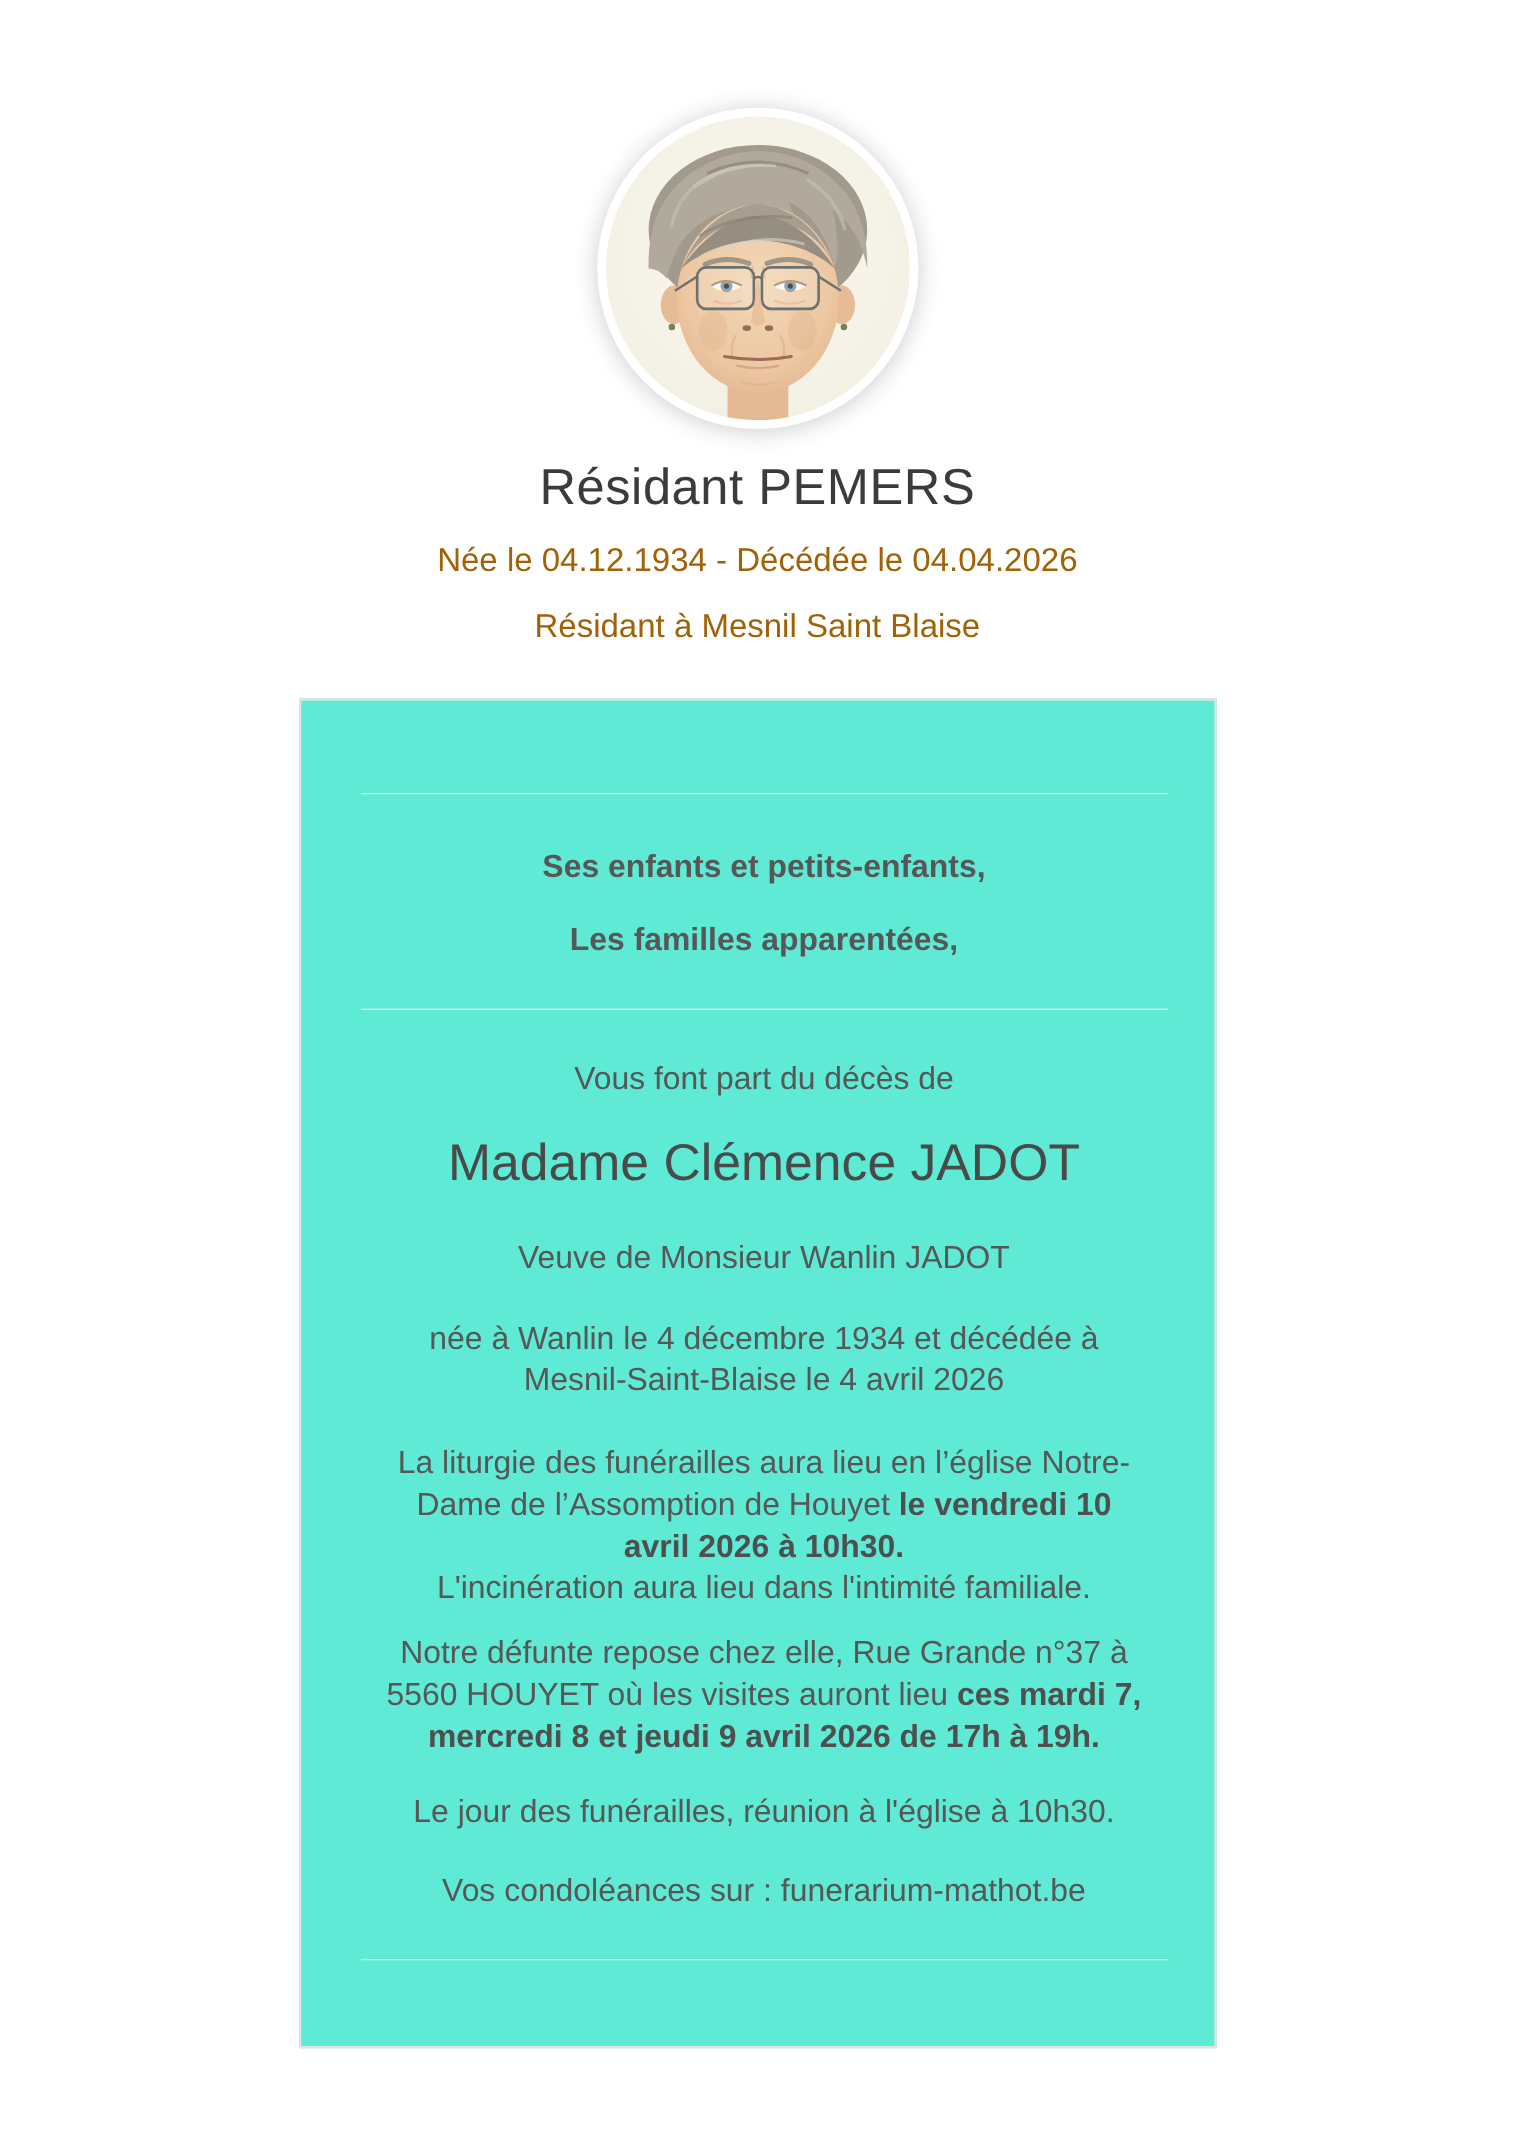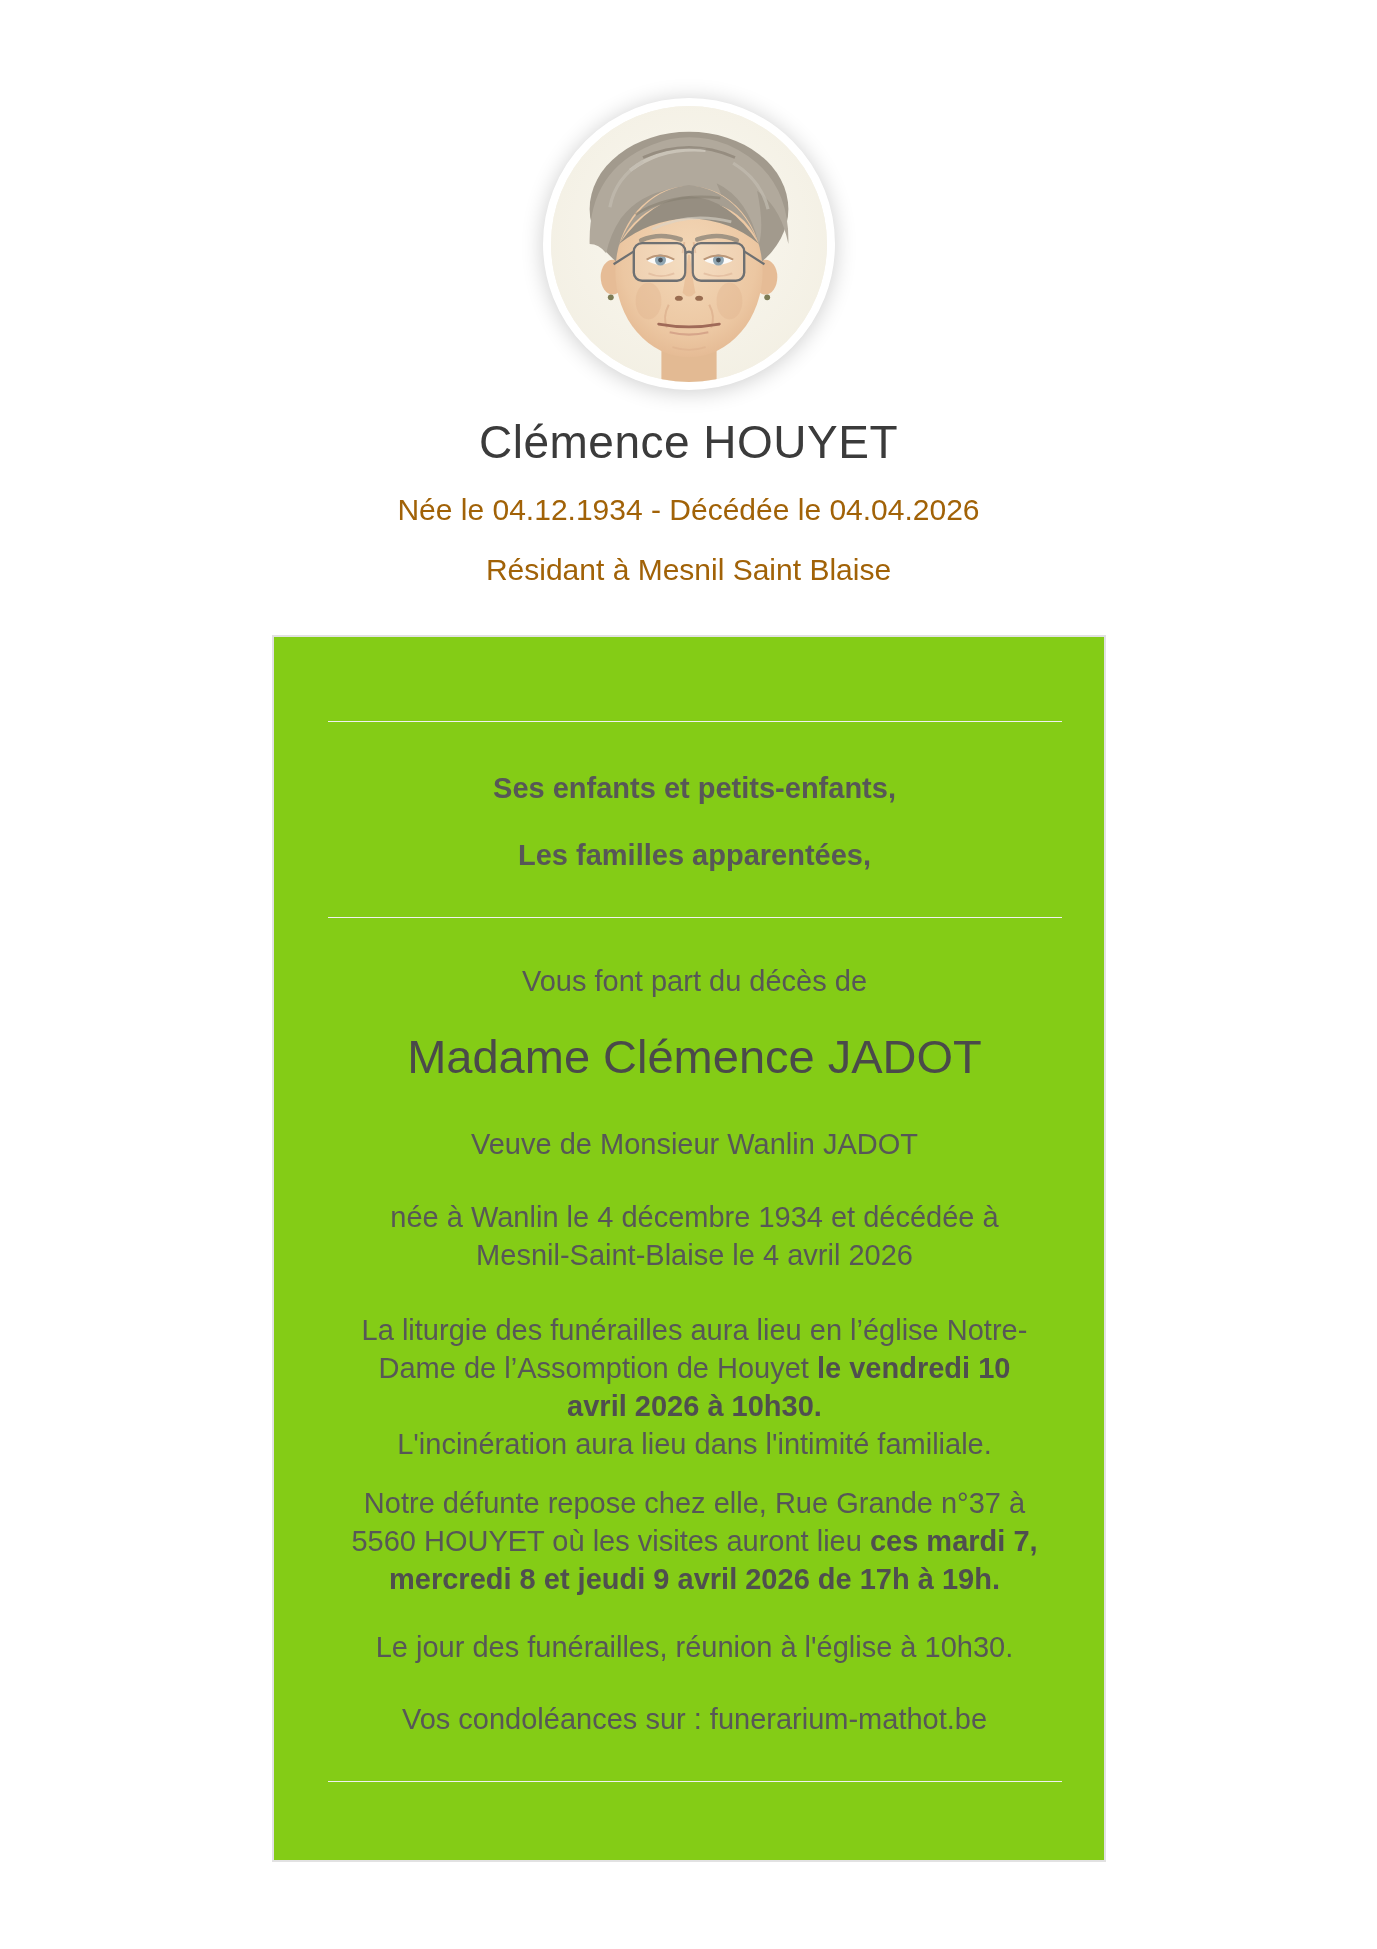--- a/index.html
+++ b/index.html
@@ -34,21 +34,21 @@
   .top-line{
     text-align:center;font-size:30px;line-height:42px;
     color:#a16207;font-weight:400;
   }
   .dates{margin-top:19px;}
   .residence{margin-top:18px;}
   
   .card{
     box-sizing:border-box;
     width:834px;margin:44px auto 0;
-    background:#84cc16;border:2px solid var(--card-border);
+    background:#5eead4;border:2px solid var(--card-border);
     padding:0 0 78px 12px;
     text-align:center;
   }
   .rule{
     border:none;border-top:1px solid var(--divider);
     margin:0 42px;height:0;
   }
   .rule-1{margin-top:84px;}
   .rule-2{margin-top:43px;}
   .rule-3{margin-top:43px;}
@@ -149,21 +149,21 @@
         <ellipse cx="194" cy="212" rx="14" ry="20" fill="#e0b28c" opacity="0.35"></ellipse>
         <path d="M128,216 Q121,229 126,241" stroke="#dcae8c" stroke-width="2.2" fill="none" opacity="0.7"></path>
         <path d="M172,216 Q179,229 174,241" stroke="#dcae8c" stroke-width="2.2" fill="none" opacity="0.7"></path>
 
         <path d="M117,237 Q150,243 183,237" stroke="#a06a58" stroke-width="3" fill="none" stroke-linecap="round"></path>
         <path d="M129,246 Q150,251 171,246" stroke="#cf9a82" stroke-width="2.2" fill="none" opacity="0.75"></path>
 
         <path d="M132,262 Q150,268 168,262" stroke="#dcae8c" stroke-width="2" fill="none" opacity="0.55"></path>
       </svg>
     </div>
-    <h1 class="name">Clémence HOUYET</h1>
+    <h1 class="name">Résidant PEMERS</h1>
     <div class="top-line dates">Née le 04.12.1934 - Décédée le 04.04.2026</div>
     <div class="top-line residence">Résidant à Mesnil Saint Blaise</div>
   </div>
 
   <main class="card">
     <hr class="rule rule-1">
     <p class="family family-1">Ses enfants et petits-enfants,</p>
     <p class="family family-2">Les familles apparentées,</p>
     <hr class="rule rule-2">
     <p class="announce">Vous font part du décès de</p>

